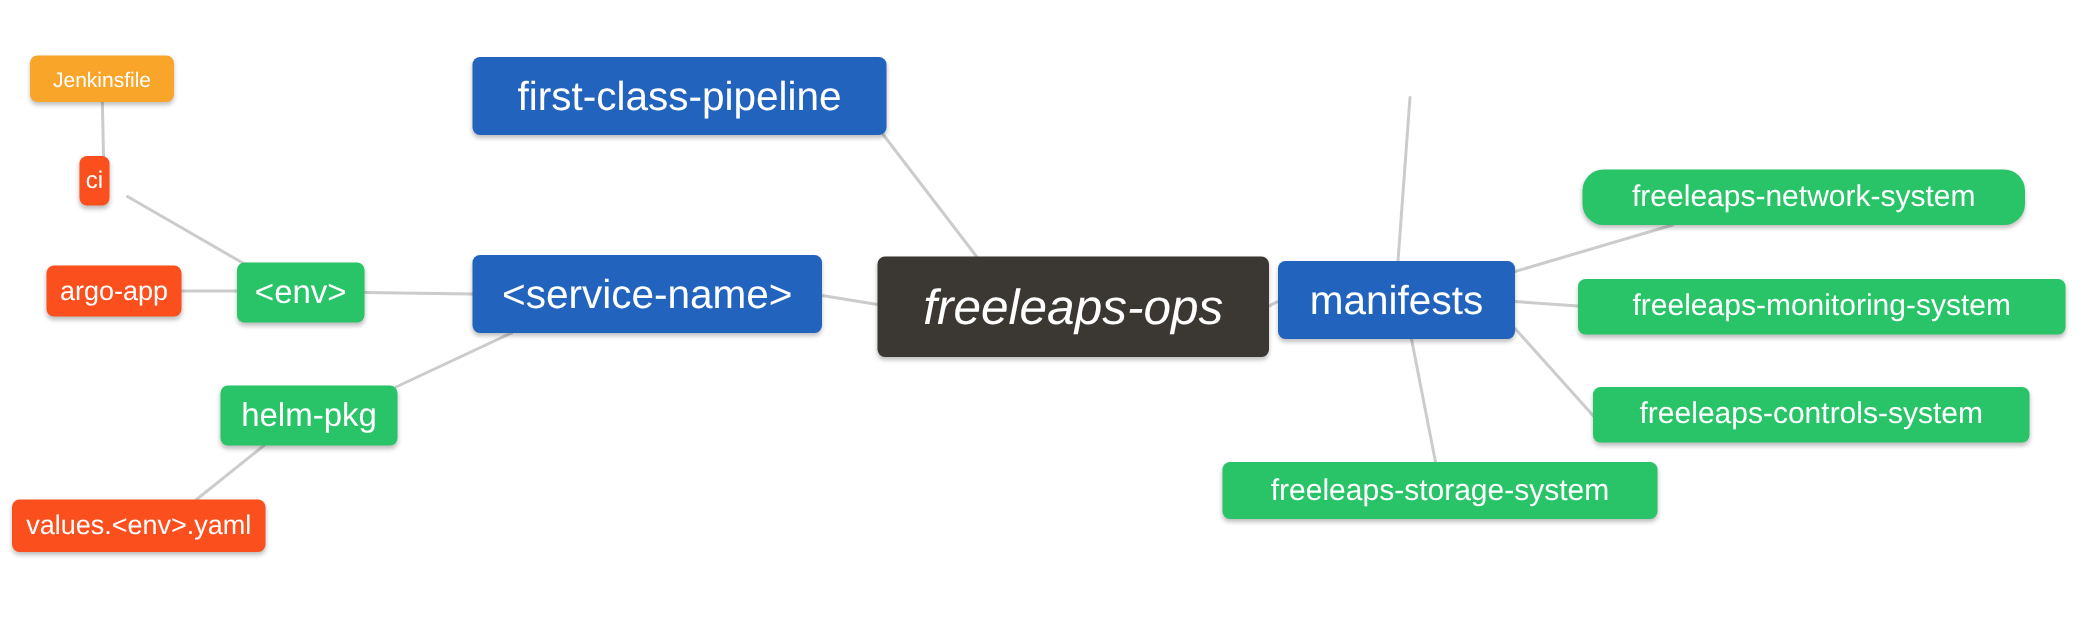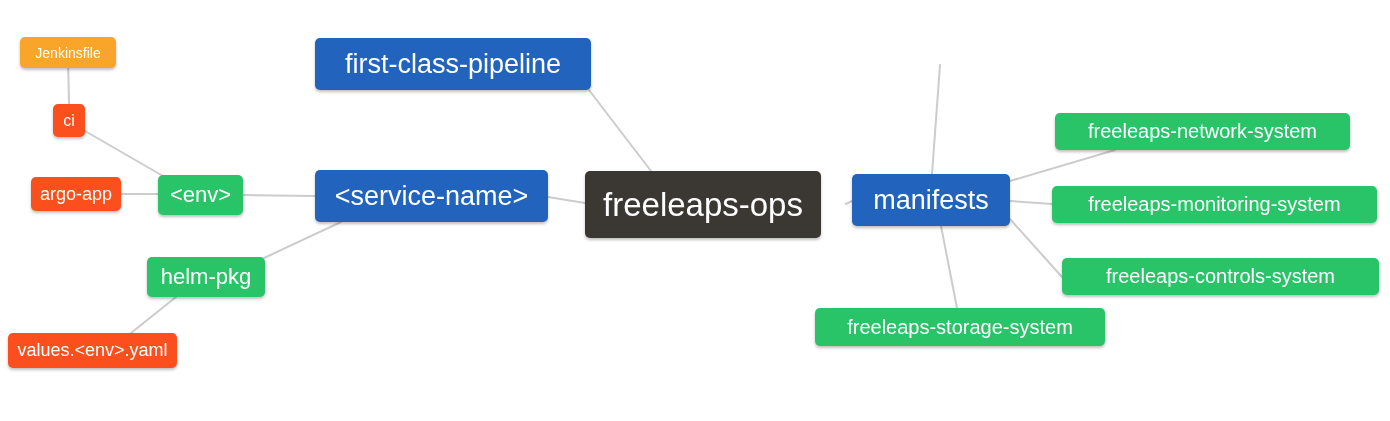--- a/index.html
+++ b/index.html
@@ -48,26 +48,26 @@
       <line x1="548" y1="197" x2="585" y2="203" stroke="#cccccc" stroke-width="2" stroke-linecap="round"></line>
       <line x1="589" y1="90" x2="651" y2="171" stroke="#cccccc" stroke-width="2" stroke-linecap="round"></line>
       <line x1="846" y1="204" x2="852" y2="201" stroke="#cccccc" stroke-width="2" stroke-linecap="round"></line>
       <line x1="932" y1="174" x2="940" y2="65" stroke="#cccccc" stroke-width="2" stroke-linecap="round"></line>
       <line x1="1010" y1="181" x2="1115" y2="150" stroke="#cccccc" stroke-width="2" stroke-linecap="round"></line>
       <line x1="1010" y1="201" x2="1052" y2="204" stroke="#cccccc" stroke-width="2" stroke-linecap="round"></line>
       <line x1="1010" y1="219" x2="1062" y2="277" stroke="#cccccc" stroke-width="2" stroke-linecap="round"></line>
       <line x1="941" y1="226" x2="957" y2="308" stroke="#cccccc" stroke-width="2" stroke-linecap="round"></line>
     </svg>
 <div class="node" style="left: 20px; top: 25px; width: 96px; height: 31px; background: rgb(249, 165, 42); font-size: 14px; margin-top: 12px;">Jenkinsfile</div>
-    <div class="node" style="left: 53px; top: 104px; width: 32px; height: 33px; background: rgb(251, 79, 29); font-size: 16px;">ci</div>
+    <div class="node" style="left: 53px; top: 104px; width: 20px; height: 33px; background: rgb(251, 79, 29); font-size: 16px;">ci</div>
     <div class="node" style="left: 31px; top: 177px; width: 90px; height: 34px; background: rgb(251, 79, 29); font-size: 18px;">argo-app</div>
     <div class="node" style="left: 158px; top: 175px; width: 85px; height: 40px; background: rgb(41, 196, 104); font-size: 22px;">&lt;env&gt;</div>
     <div class="node" style="left: 147px; top: 257px; width: 118px; height: 40px; background: rgb(41, 196, 104); font-size: 22px;">helm-pkg</div>
     <div class="node" style="left: 8px; top: 333px; width: 169px; height: 35px; background: rgb(251, 79, 29); font-size: 18px;">values.&lt;env&gt;.yaml</div>
     <div class="node" style="left: 315px; top: 38px; width: 276px; height: 52px; background: rgb(34, 100, 189); font-size: 27px;">first-class-pipeline</div>
     <div class="node" style="left: 315px; top: 170px; width: 233px; height: 52px; background: rgb(34, 100, 189); font-size: 27px;">&lt;service-name&gt;</div>
-    <div class="node" style="left: 585px; top: 171px; width: 236px; height: 67px; background: rgb(59, 55, 51); font-size: 33px;">freeleaps-ops</div>
+    <div class="node" style="left: 585px; top: 171px; width: 261px; height: 67px; background: rgb(59, 55, 51); font-size: 33px; font-style: italic;">freeleaps-ops</div>
     <div class="node" style="left: 852px; top: 174px; width: 158px; height: 52px; background: rgb(34, 100, 189); font-size: 27px;">manifests</div>
-    <div class="node" style="left: 1055px; top: 113px; width: 295px; height: 37px; background: rgb(41, 196, 104); font-size: 20px;">freeleaps-network-system</div>
+    <div class="node" style="left: 1055px; top: 113px; width: 295px; height: 37px; background: rgb(41, 196, 104); font-size: 20px; border-radius: 14px;">freeleaps-network-system</div>
     <div class="node" style="left: 1052px; top: 186px; width: 325px; height: 37px; background: rgb(41, 196, 104); font-size: 20px;">freeleaps-monitoring-system</div>
-    <div class="node" style="left: 1062px; top: 258px; width: 317px; height: 37px; background: rgb(41, 196, 104); font-size: 20px;">freeleaps-controls-system</div>
+    <div class="node" style="left: 1062px; top: 258px; width: 291px; height: 37px; background: rgb(41, 196, 104); font-size: 20px;">freeleaps-controls-system</div>
     <div class="node" style="left: 815px; top: 308px; width: 290px; height: 38px; background: rgb(41, 196, 104); font-size: 20px;">freeleaps-storage-system</div>
   </div>
 
 </body></html>

